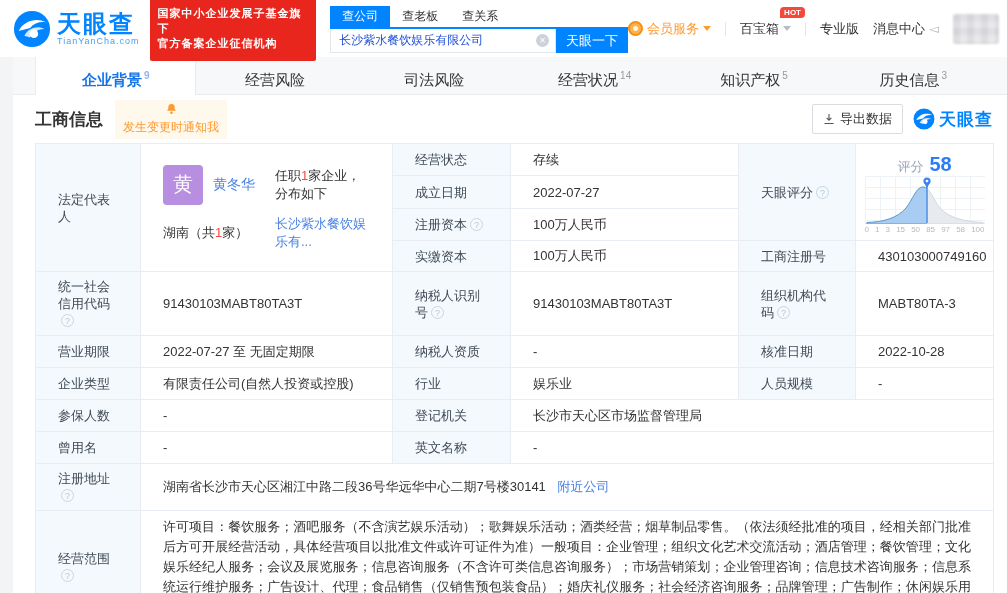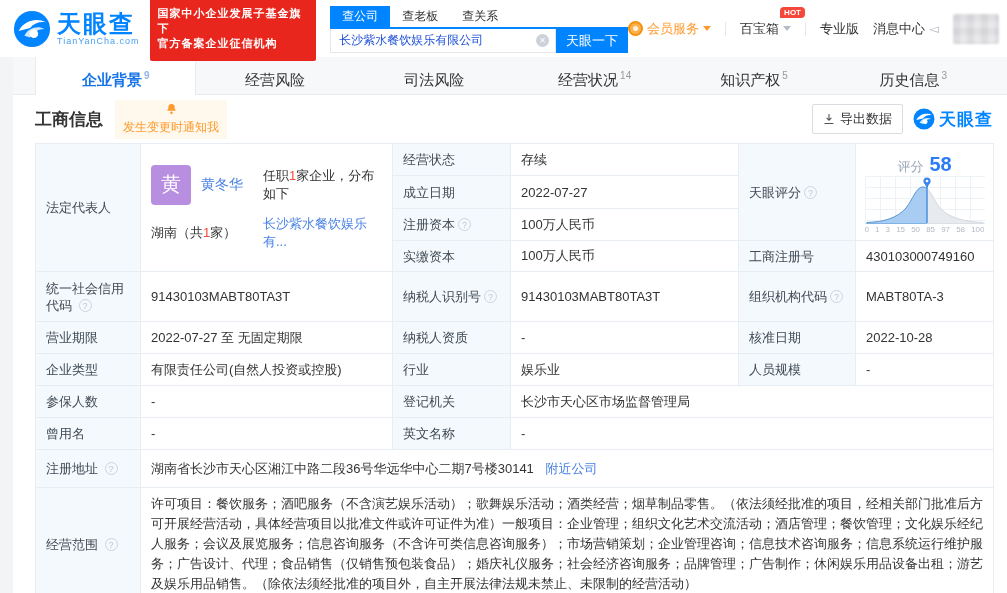--- a/index.html
+++ b/index.html
@@ -60,21 +60,21 @@
   .notify-badge { display:flex; align-items:center; gap:4px; margin-left:12px; background:#fff8ec;
     color:#ff9a2e; font-size:12px; padding:3px 8px; border-radius:0; cursor:pointer;flex-direction:column; }
   .head-right { margin-left:auto; display:flex; align-items:center; gap:10px; }
   .export-btn { display:flex; align-items:center; gap:5px; border:1px solid #d9dde2; background:#fff;
     border-radius:2px; padding:5px 10px; font-size:13px; color:#333; cursor:pointer; font-family:inherit; }
   .brand-mini { display:flex; align-items:center; gap:4px; }
   .brand-mini .txt { color:#0084ff; font-size:17px; font-weight:bold; letter-spacing:1px; }
 
   
   table.info { border-collapse:collapse; table-layout:fixed; width:958px; margin-top:2px; }
-  table.info td { border:1px solid #e7edf2; padding:6px 10px; vertical-align:middle; font-size:13px; }
+  table.info td { border:1px solid #e7edf2; padding:6px 22px; vertical-align:middle; font-size:13px; }
   td.lbl { background:#f3f9fd; color:#404a54; line-height:17px; }
   td.val { background:#fff; color:#333; }
   .help { display:inline-block; width:13px; height:13px; border:1px solid #c9d6e0; border-radius:50%;
     color:#b9c7d3; font-size:9px; line-height:12px; text-align:center; margin-left:3px; vertical-align:1px; }
   a.lnk { color:#4a82e4; text-decoration:none; cursor:pointer; }
   .red { color:#f5483b; }
 
   
   .rep-grid { display:grid; grid-template-columns:112px auto; row-gap:10px; align-items:center; padding:8px 0; }
   .rep-id { display:flex; align-items:center; gap:10px; }

